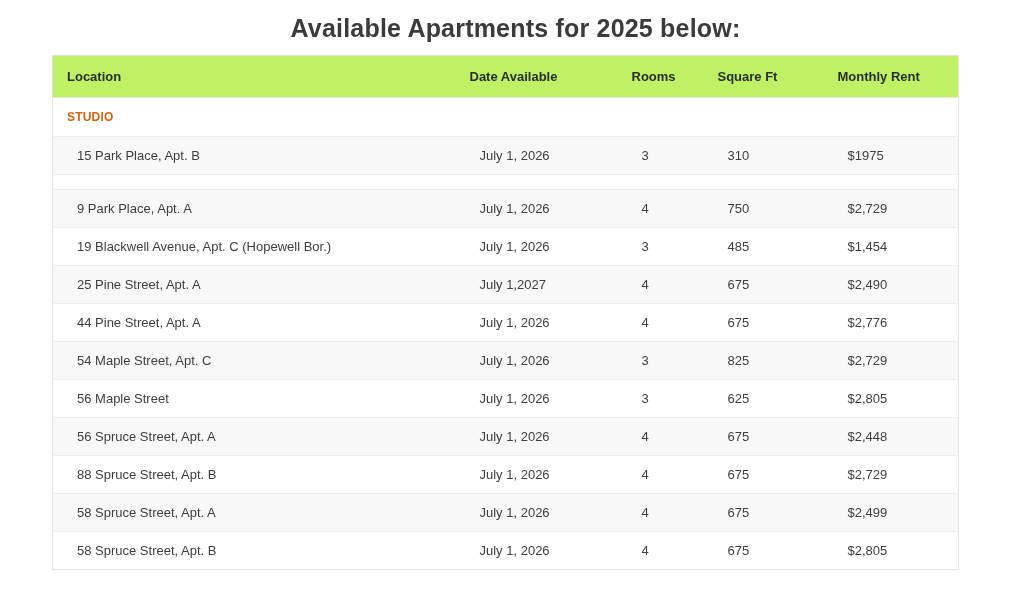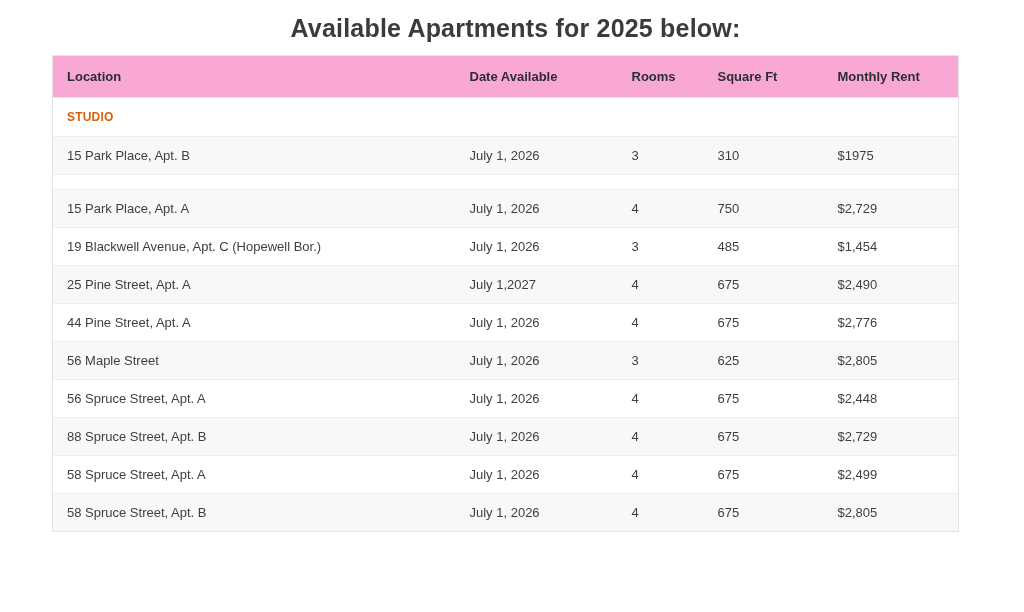--- a/index.html
+++ b/index.html
@@ -32,30 +32,30 @@
     font-size: 13px;
     color: #3f3f3f;
   }
   col.c-location  { width: 403px; }
   col.c-date      { width: 162px; }
   col.c-rooms     { width: 86px;  }
   col.c-sqft      { width: 120px; }
   col.c-rent      { width: 135px; }
 
   thead th {
-    background: #f9a8d4;
+    background: #bef264;
     text-align: left;
     font-weight: 700;
     color: #2b2f33;
     padding: 13px 14px;
     border-bottom: 1px solid #e9e9ea;
     font-size: 13px;
   }
   tbody td {
-    padding: 11px 14px;
+    padding: 11px 24px;
     border-top: 1px solid #ededee;
     background: #ffffff;
     white-space: nowrap;
     overflow: hidden;
   }
   tbody tr:first-child td { border-top: none; }
   tbody tr:nth-child(even) td { background: #f8f8f9; }
 
   tr.section-row td {
     color: var(--accent-orange, #d9620f);
@@ -100,21 +100,21 @@
           <td>15 Park Place, Apt. B</td>
           <td>July 1, 2026</td>
           <td>3</td>
           <td>310</td>
           <td>$1975</td>
         </tr>
         <tr class="spacer-row">
           <td colspan="5"></td>
         </tr>
         <tr>
-          <td>15 Park Place, Apt. A</td>
+          <td>9 Park Place, Apt. A</td>
           <td>July 1, 2026</td>
           <td>4</td>
           <td>750</td>
           <td>$2,729</td>
         </tr>
         <tr>
           <td>19 Blackwell Avenue, Apt. C (Hopewell Bor.)</td>
           <td>July 1, 2026</td>
           <td>3</td>
           <td>485</td>
@@ -126,20 +126,27 @@
           <td>4</td>
           <td>675</td>
           <td>$2,490</td>
         </tr>
         <tr>
           <td>44 Pine Street, Apt. A</td>
           <td>July 1, 2026</td>
           <td>4</td>
           <td>675</td>
           <td>$2,776</td>
+        </tr>
+        <tr>
+          <td>54 Maple Street, Apt. C</td>
+          <td>July 1, 2026</td>
+          <td>3</td>
+          <td>825</td>
+          <td>$2,729</td>
         </tr>
         <tr>
           <td>56 Maple Street</td>
           <td>July 1, 2026</td>
           <td>3</td>
           <td>625</td>
           <td>$2,805</td>
         </tr>
         <tr>
           <td>56 Spruce Street, Apt. A</td>

